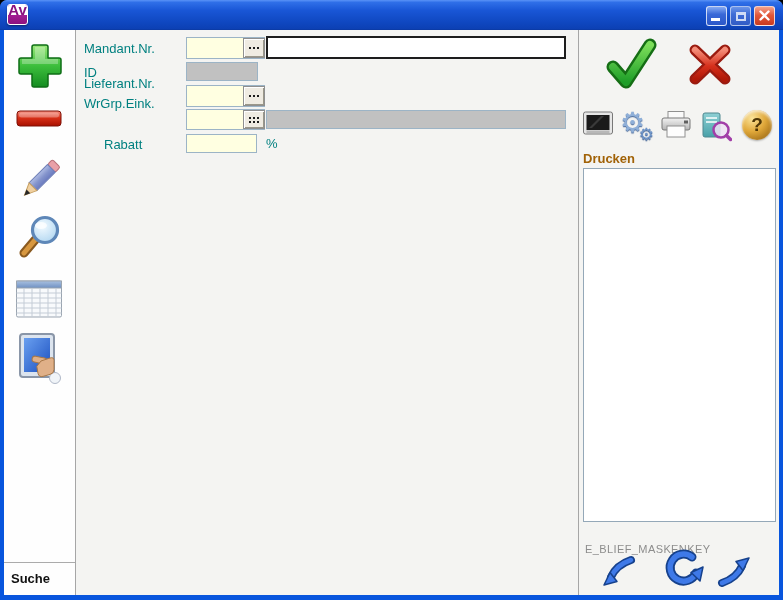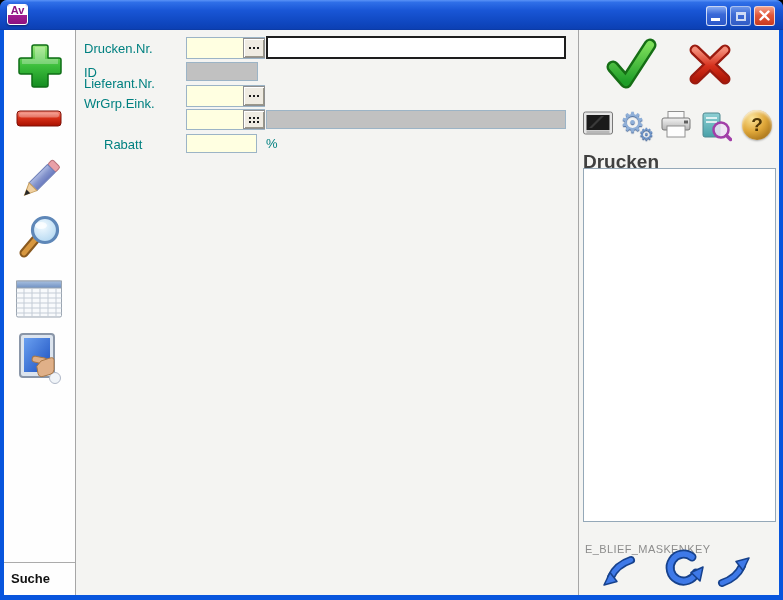--- a/index.html
+++ b/index.html
@@ -4,21 +4,21 @@
 <style>
   html,body{margin:0;padding:0;}
   body{width:783px;height:600px;position:relative;font-family:"Liberation Sans",sans-serif;background:#000;overflow:hidden;}
   .window{position:absolute;inset:0;background:#0855dd;border-radius:8px 8px 0 0;}
   
   .titlebar{position:absolute;left:0;top:0;right:0;height:30px;border-radius:7px 7px 0 0;
     background:linear-gradient(180deg,#5a93f7 0%,#2f6fe8 8%,#1956d6 35%,#0f47c0 75%,#0c40b4 96%,#0a379e 100%);}
   .app-icon{position:absolute;left:7px;top:4px;width:19px;height:19px;background:linear-gradient(180deg,#c02ba8,#8a1280);
     border:1px solid #fff;border-radius:3px;color:#fff;font-size:9px;font-weight:bold;text-align:center;line-height:12px;
     box-shadow:0 1px 2px rgba(0,0,0,.4);}
-  .app-icon b{display:block;background:#fff;color:#8a1280;border-radius:2px 2px 0 0;font-size:11px;line-height:10px;}
+  .app-icon b{display:block;background:#fff;color:#8a1280;border-radius:2px 2px 0 0;font-size:15px;line-height:10px;}
   .title-text{position:absolute;left:33px;top:6px;color:#fff;font-size:14px;font-weight:bold;letter-spacing:.2px;
     text-shadow:1px 1px 1px #123a8c;white-space:nowrap;}
   .tb-btn{position:absolute;top:6px;width:21px;height:20px;border-radius:3px;border:1px solid rgba(255,255,255,.75);box-sizing:border-box;}
   .tb-min{left:706px;background:linear-gradient(180deg,#86abf3,#3a69d8 40%,#2b57c8);}
   .tb-max{left:730px;background:linear-gradient(180deg,#7ea3ec,#4a74d8 40%,#3a62c8);opacity:.8;}
   .tb-close{left:754px;background:linear-gradient(180deg,#f3a28c,#e2583a 45%,#c93a1e);}
   .glyph-min{position:absolute;left:4px;bottom:4px;width:9px;height:3px;background:#fff;}
   .glyph-max{position:absolute;left:5px;top:5px;width:10px;height:9px;border:2px solid #fff;border-top-width:3px;box-sizing:border-box;}
   
   .content{position:absolute;left:4px;top:30px;right:4px;bottom:5px;background:#f4f4f2;overflow:hidden;}
@@ -39,21 +39,21 @@
   .dots{position:absolute;left:5px;top:8px;width:2px;height:2px;background:#1c1c1c;}
   .dots3{box-shadow:4px 0 0 #1c1c1c,8px 0 0 #1c1c1c;}
   .dots6{top:6px;box-shadow:4px 0 0 #1c1c1c,8px 0 0 #1c1c1c,0 4px 0 #1c1c1c,4px 4px 0 #1c1c1c,8px 4px 0 #1c1c1c;}
   .wfield{position:absolute;left:262px;width:300px;height:23px;background:#fff;border:2px solid #1d1d1d;box-sizing:border-box;
     font-family:"Liberation Sans",sans-serif;font-size:12px;padding:0 4px;outline:none;}
   .gwide{position:absolute;left:262px;width:300px;height:19px;background:#c1c1c1;border:1px solid #9cb4c6;box-sizing:border-box;}
   .suffix{position:absolute;left:262px;font-size:13px;color:#008080;}
   
   .rp-btn{position:absolute;cursor:pointer;}
   .toolrow .rp-btn{top:80px;}
-  .drucken{position:absolute;left:579px;top:121px;font-size:19px;font-weight:bold;color:#404040;}
+  .drucken{position:absolute;left:579px;top:121px;font-size:13px;font-weight:bold;color:#a16207;}
   .print-list{position:absolute;left:579px;top:138px;width:193px;height:354px;background:#fff;border:1px solid #94a8b8;box-sizing:border-box;}
   .maskenkey{position:absolute;left:581px;top:513px;font-size:11px;color:#8d8d8d;letter-spacing:.4px;}
   .help-ball{position:absolute;width:30px;height:30px;border-radius:50%;
     background:radial-gradient(circle at 34% 28%,#fbe49a,#e0a83a 45%,#a8741a 80%,#7c540e);
     box-shadow:inset 0 2px 3px rgba(255,255,255,.7),0 1px 2px rgba(0,0,0,.3);
     color:#4e3606;font-weight:bold;font-size:19px;text-align:center;line-height:30px;}
   .gears{position:absolute;width:32px;height:32px;}
   .gear-big{position:absolute;left:-1px;top:-4px;font-size:28px;color:#8fafd8;text-shadow:0 1px 1px #4a6a9a;}
   .gear-small{position:absolute;right:-1px;bottom:-3px;font-size:17px;color:#6e94c8;text-shadow:0 1px 1px #3a5a8a;}
 </style>
@@ -177,21 +177,21 @@
           <rect x="17" y="27" width="15" height="6" rx="3" fill="#e0b088" stroke="#a87848" transform="rotate(12 24 30)"></rect>
           <path d="M26 31 l9 -3 q4 -1.2 4 2.4 l0 9 q0 4 -4 5 l-7 2 q-4 1 -5 -3 l-1.2 -7 Z" fill="#e0b088" stroke="#a87848"></path>
         </svg>
       </div>
       <div class="side-sep"></div>
       <div class="suche">Suche</div>
     </div>
     <div class="vdiv d1"></div>
 
     <div>
-      <div class="flabel" style="top:11px;">Drucken.Nr.</div>
+      <div class="flabel" style="top:11px;">Mandant.Nr.</div>
       <input class="yfield" style="top: 7px; width: 79px; height: 22px;" value="">
       <div class="lookup" style="left:239px;top:8px;height:20px;">
           <span class="dots dots3"></span>
         </div>
       <input class="wfield" style="top: 6px;" value="">
 
       <div class="flabel" style="top:35px;">ID</div>
       <div class="gfield" style="top:32px;width:72px;height:19px;"></div>
 
       <div class="flabel" style="top:46px;">Lieferant.Nr.</div>

